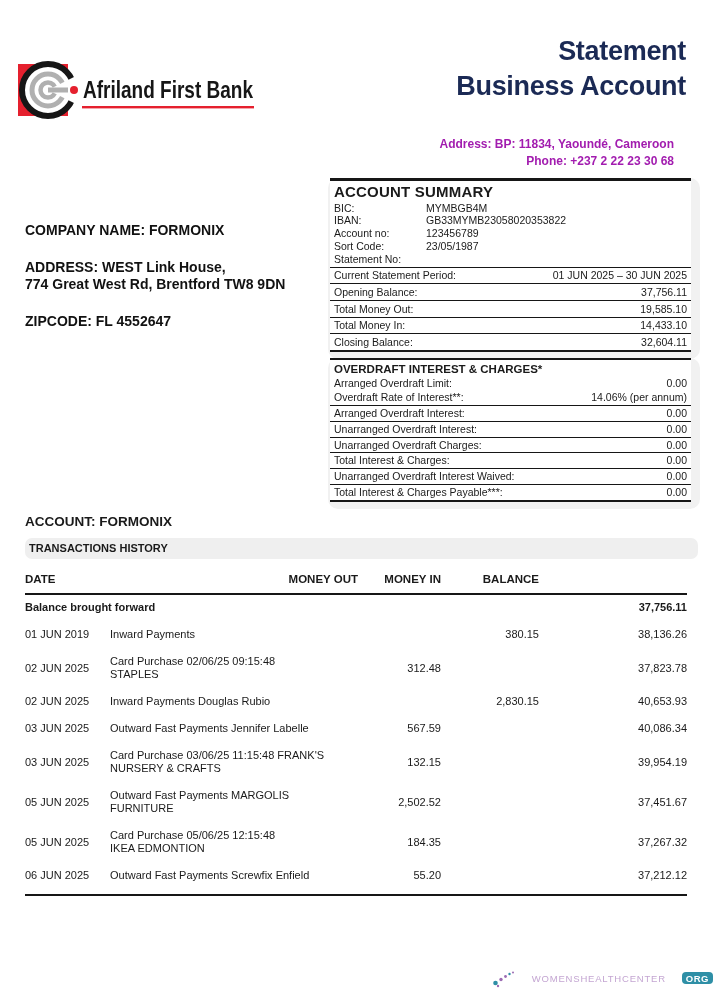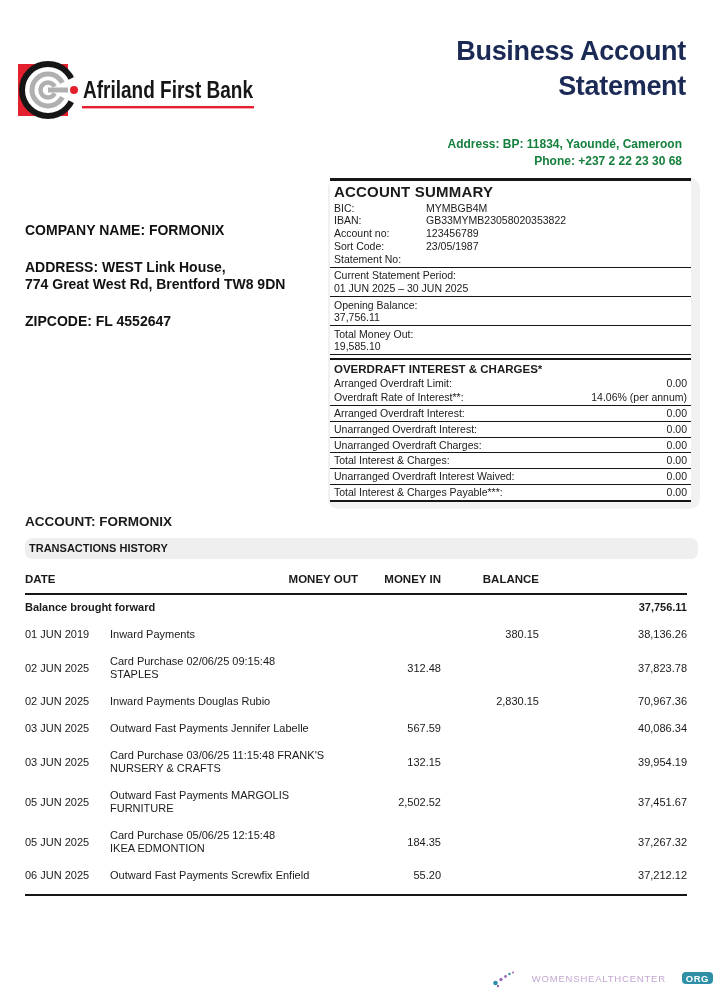--- a/index.html
+++ b/index.html
@@ -11,22 +11,22 @@
   }
 
   
   .logo-block { position:absolute; left:18px; top:60px; }
   .title-block {
     position:absolute; right:34px; top:34px; text-align:right;
     font-size:27px; font-weight:bold; color:var(--navy); line-height:1.28;
     letter-spacing:-0.3px;
   }
   .contact-block {
-    position:absolute; right:38px; top:136px; text-align:right;
-    font-size:12px; font-weight:bold; line-height:1.45; color:#15803d;
+    position:absolute; right:46px; top:136px; text-align:right;
+    font-size:12px; font-weight:bold; line-height:1.45; color:#a21caf;
   }
 
   
   .company-block {
     position:absolute; left:25px; top:222px;
     font-size:14px; font-weight:bold; line-height:1.25; color:#111;
   }
   .company-block .gap { height:19px; }
 
   
@@ -45,21 +45,20 @@
   .od-title  { font-size:11.5px; font-weight:bold; padding:2.5px 4px 1px; }
 
   .kv-row { display:flex; font-size:10.5px; padding:0.5px 4px; line-height:1.14; }
   .kv-label { width:92px; flex:none; }
   .kv-value { flex:1; }
 
   .total-row {
     display:flex; justify-content:space-between;
     font-size:10.5px; padding:1.5px 4px; border-top:1.6px solid #161616;
     line-height:1.2;
-    flex-direction:column;
   }
   .od-row {
     display:flex; justify-content:space-between;
     font-size:10.5px; padding:1px 4px; line-height:1.22;
   }
   .od-row.divider { border-bottom:1.6px solid #161616; }
 
   
   .account-heading { position:absolute; left:25px; top:514px; font-size:13.5px; font-weight:bold; }
   .tx-bar {
@@ -101,22 +100,22 @@
       <circle cx="30" cy="30" r="7.5" fill="#ffffff" stroke="#b0b0b0" stroke-width="4.5"></circle>
       <polygon points="30,30 64,13 64,47" fill="#ffffff"></polygon>
       <rect x="30" y="27.5" width="20" height="5" fill="#b0b0b0"></rect>
       <circle cx="56" cy="30" r="4" fill="#e5202e"></circle>
       <text x="65" y="38" font-family="Liberation Sans, sans-serif" font-size="24" font-weight="bold" fill="#161616" textLength="170" lengthAdjust="spacingAndGlyphs">Afriland First Bank</text>
       <rect x="64" y="46" width="172" height="2.4" fill="#e5202e"></rect>
     </svg>
   </div>
 
   <div class="title-block">
+    <div>Statement</div>
     <div>Business Account</div>
-    <div>Statement</div>
   </div>
 
   <div class="contact-block">
     <div>Address: BP: 11834, Yaoundé, Cameroon</div>
     <div>Phone:  +237 2 22 23 30 68</div>
   </div>
 
   <div class="company-block">
     <div>COMPANY NAME: FORMONIX</div>
     <div class="gap"></div>
@@ -247,21 +246,21 @@
 STAPLES</div>
           <div class="col-right">312.48</div>
           <div class="col-right"></div>
           <div class="col-right">37,823.78</div>
         </div>
         <div class="tx-grid tx-row">
           <div class="date">02 JUN 2025</div>
           <div class="desc">Inward Payments Douglas Rubio</div>
           <div class="col-right"></div>
           <div class="col-right">2,830.15</div>
-          <div class="col-right">70,967.36</div>
+          <div class="col-right">40,653.93</div>
         </div>
         <div class="tx-grid tx-row">
           <div class="date">03 JUN 2025</div>
           <div class="desc">Outward Fast Payments Jennifer Labelle</div>
           <div class="col-right">567.59</div>
           <div class="col-right"></div>
           <div class="col-right">40,086.34</div>
         </div>
         <div class="tx-grid tx-row">
           <div class="date">03 JUN 2025</div>

